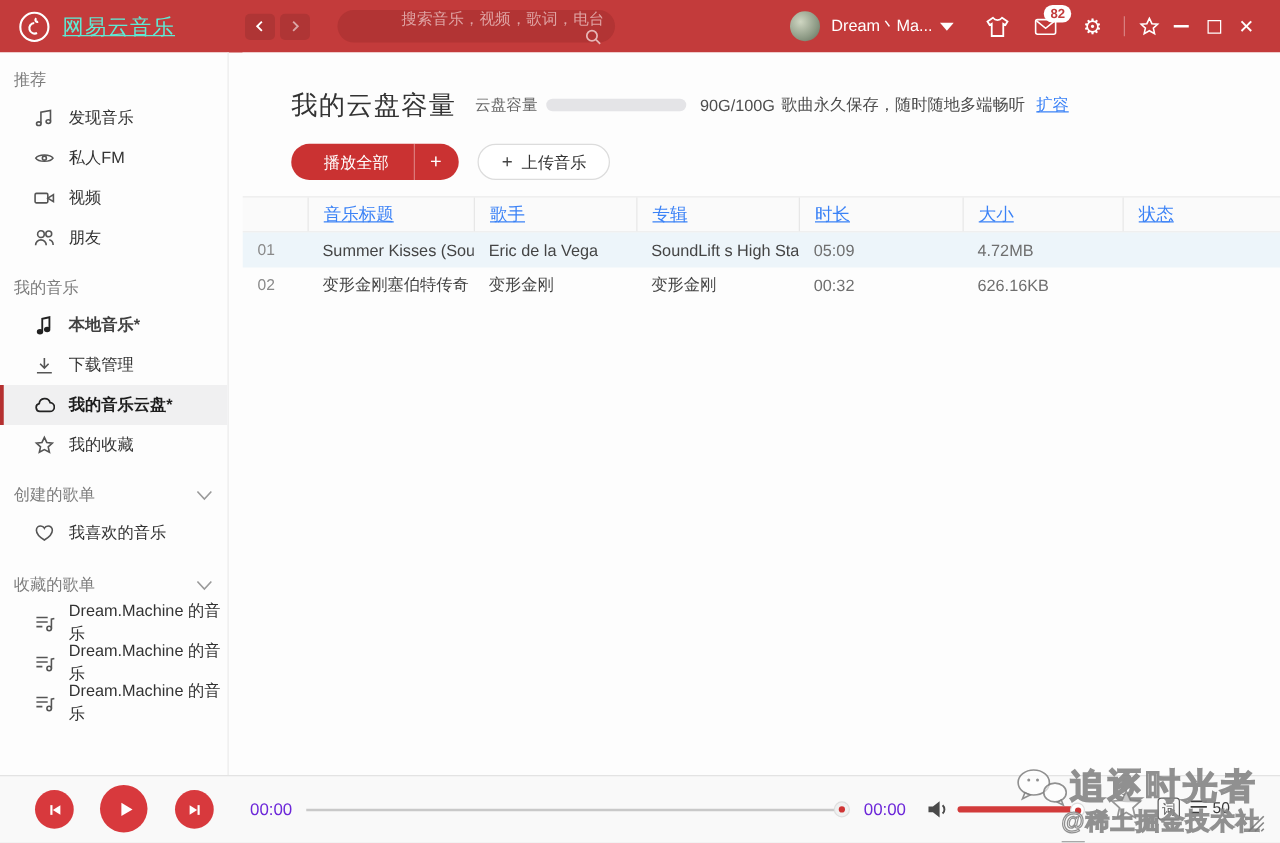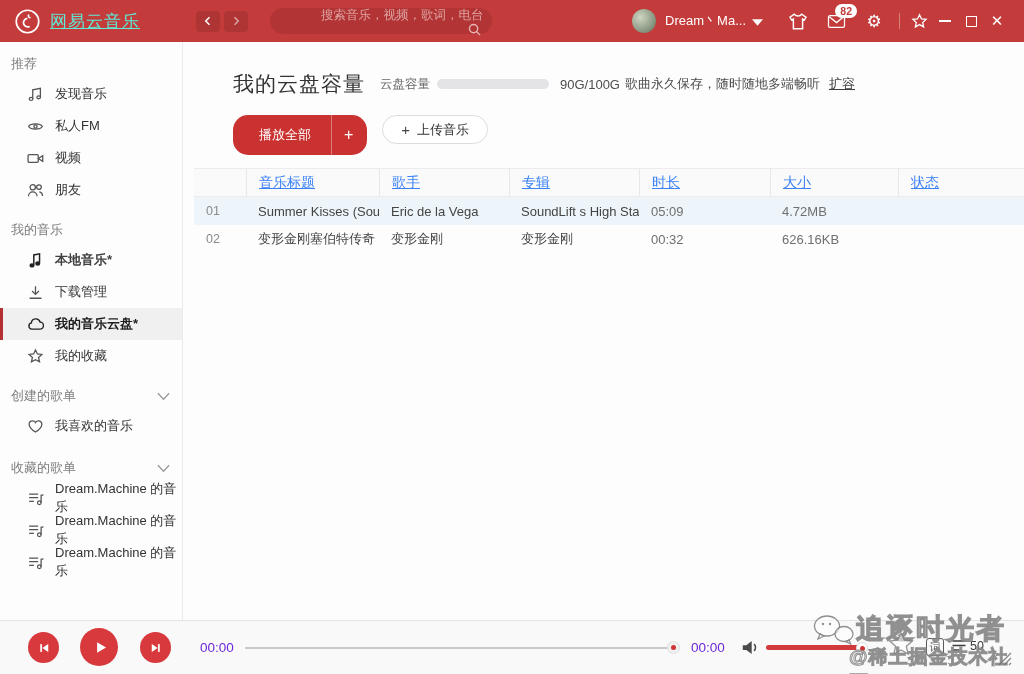--- a/index.html
+++ b/index.html
@@ -51,24 +51,24 @@
 
   
   .main { position:absolute; left:194px; top:42px; right:0; bottom:54px; background:#fdfdfd; overflow:hidden; }
   .cloud-header { display:flex; align-items:center; padding:28px 0 0 39px; }
   .cloud-title { font-size:21px; color:#333; letter-spacing:1px; }
   .cap-label { font-size:12.5px; color:#666; margin-left:15px; }
   .cap-bar { width:112px; height:10px; border-radius:5px; background:#e4e4e7; margin-left:7px; overflow:hidden; }
   .cap-fill { height:100%; border-radius:5px; background:#4291cd; }
   .cap-text { font-size:13px; color:#4d4d4d; margin-left:11px; }
   .cap-desc { font-size:13px; color:#4d4d4d; margin-left:5px; }
-  .expand-link { font-size:13px; color:#404040; text-decoration:underline; margin-left:9px; cursor:pointer; }
+  .expand-link { font-size:13px; color:#3b82f6; text-decoration:underline; margin-left:9px; cursor:pointer; }
 
   .toolbar { display:flex; gap:15px; margin:17px 0 0 39px; }
-  .btn-playall { display:flex; align-items:stretch; height:40px; border-radius:15px; background:#ca3232;
+  .btn-playall { display:flex; align-items:stretch; height:29px; border-radius:15px; background:#ca3232;
                  color:#fff; cursor:pointer; overflow:hidden; }
   .btn-playall .bp-label { display:flex; align-items:center; padding:0 20px 0 26px; font-size:13px; }
   .btn-playall .bp-plus { display:flex; align-items:center; padding:0 14px 0 12px; font-size:16px;
                           border-left:1px solid rgba(255,255,255,.35); }
   .btn-upload { display:flex; align-items:center; gap:7px; height:29px; border-radius:15px;
                 border:1px solid #dcdcdc; background:#fff; padding:0 18px; font-size:13px; color:#333; cursor:pointer; }
   .btn-upload .up-plus { font-size:15px; color:#444; }
 
   
   .songs { margin-top:13px; }

